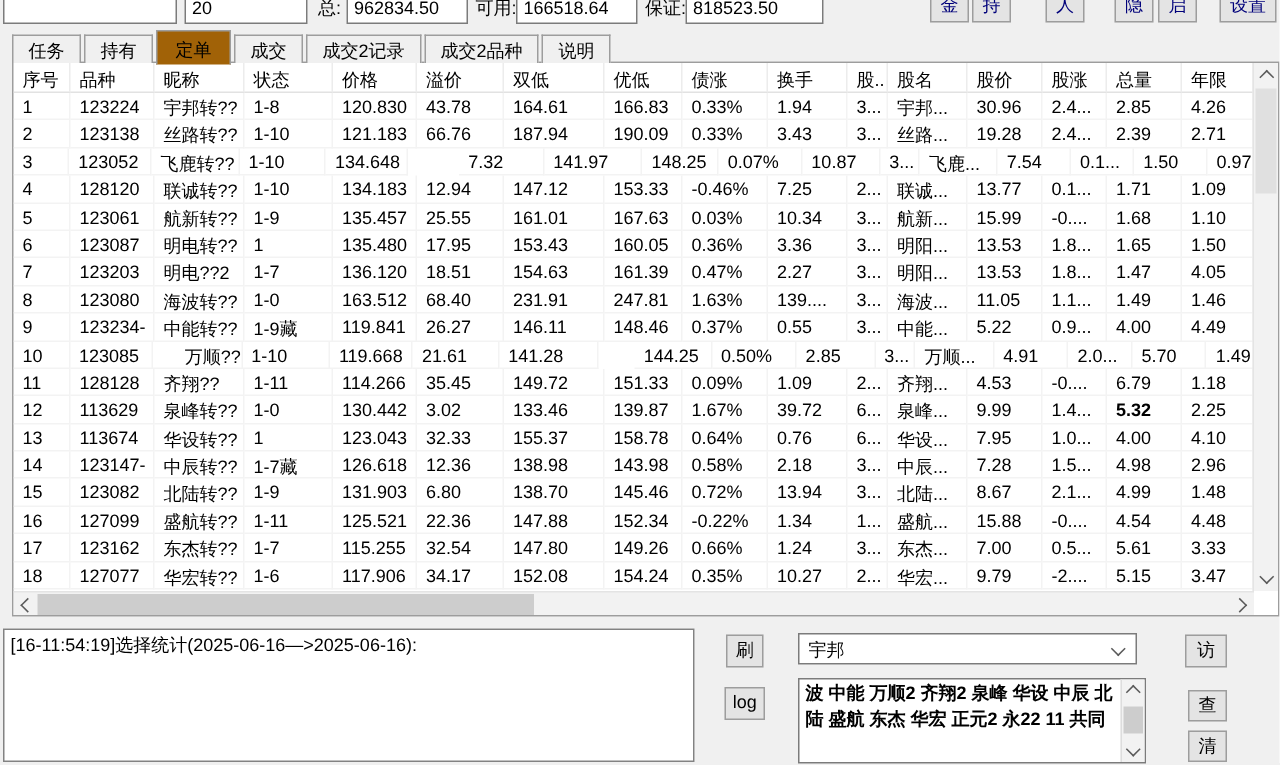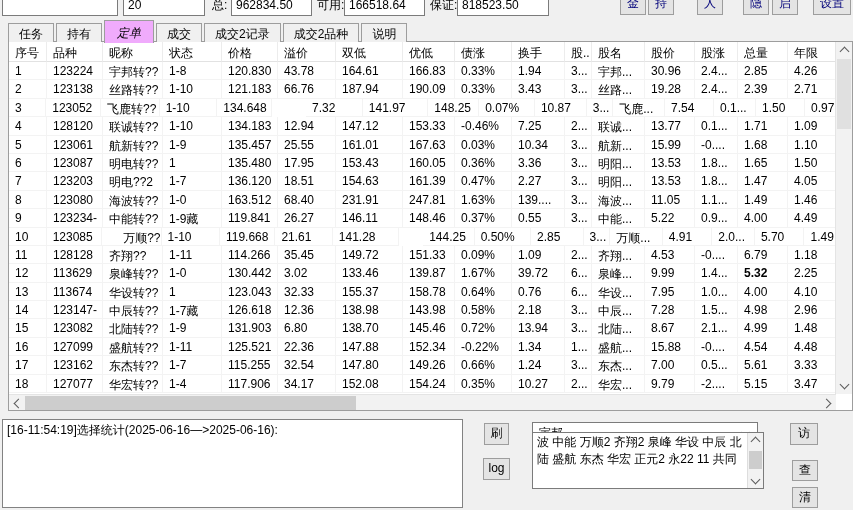--- a/index.html
+++ b/index.html
@@ -10,22 +10,22 @@
   
   .inp{position:absolute;top:-6px;height:22px;background:#fff;border:1px solid #7b7b7b;
     box-sizing:border-box;padding:3px 4px;font-size:12px;font-family:inherit;}
   .tlbl{position:absolute;top:-3px;font-size:12px;}
   .tbtn{position:absolute;top:-7px;height:22px;background:#e4e4e4;border:1px solid #9d9d9d;
     box-sizing:border-box;text-align:center;line-height:19px;font-size:12px;color:#00007a;}
   
   #tabbar{position:absolute;left:8px;top:19px;height:23px;display:flex;align-items:flex-end;z-index:3;}
   .tab{height:19px;box-sizing:border-box;padding:2px 10px 0 10px;background:#f0f0f0;
     border:1px solid #9d9d9d;border-bottom:none;margin-right:2px;white-space:nowrap;}
-  .tab.sel{height:23px;padding-top:4px;background:#f0abfc;position:relative;z-index:4;
-    margin-bottom:-1px;padding-left:12px;padding-right:12px;font-style:italic;}
+  .tab.sel{height:23px;padding-top:4px;background:#a16207;position:relative;z-index:4;
+    margin-bottom:-1px;padding-left:12px;padding-right:12px;}
   
   #panel{position:absolute;left:8px;top:41px;width:845px;height:370px;background:#fff;
     border:1px solid #9d9d9d;box-sizing:border-box;overflow:hidden;}
   #thead{display:flex;height:20px;}
   .hcell{box-sizing:border-box;height:20px;padding:3px 0 0 6px;border-right:1px solid #ececec;
     border-bottom:1px solid #e2e2e2;white-space:nowrap;overflow:hidden;}
   .trow{display:flex;height:18.4px;}
   .tcell{box-sizing:border-box;height:18.4px;padding:2px 0 0 6px;border-right:1px solid #f3f3f3;
     border-bottom:1px solid #f3f3f3;white-space:nowrap;overflow:hidden;}
   
@@ -53,22 +53,22 @@
   .btn{position:absolute;background:#e4e4e4;border:1px solid #9d9d9d;box-sizing:border-box;
     text-align:center;line-height:19px;font-size:12px;}
   #btn-refresh{left:484px;top:423px;width:25px;height:22px;}
   #btn-log{left:483px;top:458px;width:27px;height:22px;}
   #btn-visit{left:790px;top:423px;width:28px;height:22px;}
   #btn-query{left:792px;top:460px;width:26px;height:21px;}
   #btn-clear{left:792px;top:487px;width:26px;height:21px;}
   #combo{position:absolute;left:532px;top:422px;width:226px;height:21px;background:#fff;
     border:1px solid #7b7b7b;box-sizing:border-box;padding:2px 0 0 6px;}
   #combo .chev{position:absolute;right:8px;top:6px;}
-  #listbox{position:absolute;left:532px;top:432px;width:232px;height:57px;background:#fff;
-    border:1px solid #7b7b7b;box-sizing:border-box;}
+  #listbox{position:absolute;left:532px;top:452px;width:232px;height:57px;background:#fff;
+    border:1px solid #7b7b7b;box-sizing:border-box;font-weight:bold;}
   #listbox .txt{position:absolute;left:4px;top:1px;width:208px;line-height:17px;}
   #lsb{position:absolute;right:0;top:0;width:15px;height:55px;background:#f2f2f2;border-left:1px solid #ddd;}
   #lsb .sbthumbv{left:1px;top:18px;width:13px;height:18px;background:#cdcdcd;}
 </style>
 </head>
 <body>
 
 <div>
   <input class="inp" style="left: 2px; width: 116px;" value="">
   <input class="inp" style="left: 123px; width: 82px;" value="20">
@@ -414,21 +414,21 @@
         <div class="tcell" style="width: 53px;">东杰...</div>
         <div class="tcell" style="width: 50px;">7.00</div>
         <div class="tcell" style="width: 43px;">0.5...</div>
         <div class="tcell" style="width: 50px;">5.61</div>
         <div class="tcell" style="width: 48px;">3.33</div>
       </div>
       <div class="trow">
         <div class="tcell" style="width: 38px;">18</div>
         <div class="tcell" style="width: 56px;">127077</div>
         <div class="tcell" style="width: 60px;">华宏转??</div>
-        <div class="tcell" style="width: 59px;">1-4</div>
+        <div class="tcell" style="width: 59px;">1-6</div>
         <div class="tcell" style="width: 56px;">117.906</div>
         <div class="tcell" style="width: 58px;">34.17</div>
         <div class="tcell" style="width: 67px;">152.08</div>
         <div class="tcell" style="width: 52px;">154.24</div>
         <div class="tcell" style="width: 57px;">0.35%</div>
         <div class="tcell" style="width: 53px;">10.27</div>
         <div class="tcell" style="width: 27px;">2...</div>
         <div class="tcell" style="width: 53px;">华宏...</div>
         <div class="tcell" style="width: 50px;">9.79</div>
         <div class="tcell" style="width: 43px;">-2....</div>

